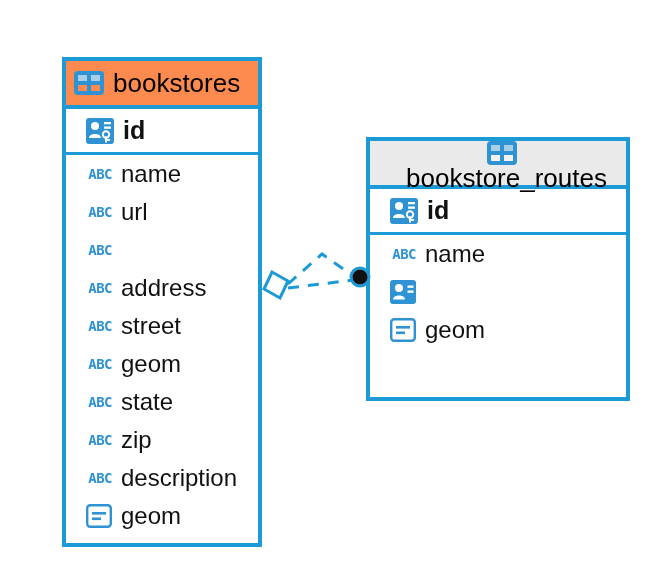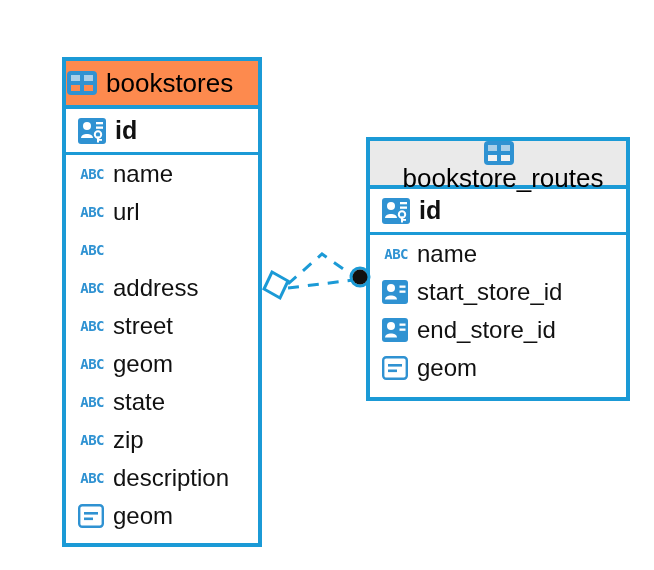--- a/index.html
+++ b/index.html
@@ -21,39 +21,39 @@
     position: absolute;
     box-sizing: border-box;
     background: #ffffff;
     border: 4px solid #1b9ad6;
   }
   .entity-header {
     display: flex;
     align-items: center;
     box-sizing: border-box;
     height: 48px;
-    padding-left: 1px;
+    padding-left: 8px;
     border-bottom: 4px solid #1b9ad6;
   }
   .entity-header.accent   { background: #fd8a4e; }
   .entity-header.neutral  { background: #eaeaea; flex-direction: column; }
   .entity-title {
     font-size: 26px;
     color: #000000;
     margin-left: 9px;
     white-space: nowrap;
     line-height: 1;
   }
 
   .field-row {
     display: flex;
     align-items: center;
     box-sizing: border-box;
     height: 38px;
-    padding-left: 12px;
+    padding-left: 20px;
   }
   .field-row.pk {
     height: 46px;
     border-bottom: 3px solid #1b9ad6;
   }
   .field-label {
     font-size: 24px;
     color: #111111;
     margin-left: 9px;
     white-space: nowrap;
@@ -246,35 +246,22 @@
     <div class="field-row">
       <span class="icon">
         <svg width="26" height="24" viewBox="0 0 26 24">
           <rect x="0" y="0" width="26" height="24" rx="3" fill="#2f92d2"></rect>
           <circle cx="9" cy="8" r="4" fill="#ffffff"></circle>
           <path d="M3 19.5 C3 14, 15 14, 15 19.5 Z" fill="#ffffff"></path>
           <rect x="17.5" y="5.5" width="6" height="2.3" fill="#ffffff"></rect>
           <rect x="17.5" y="10.5" width="6" height="2.3" fill="#ffffff"></rect>
         </svg>
       </span>
-      <span class="field-label">start_store_id</span>
-    </div>
-
-    <div class="field-row">
-      <span class="icon">
-        <svg width="26" height="24" viewBox="0 0 26 24">
-          <rect x="0" y="0" width="26" height="24" rx="3" fill="#2f92d2"></rect>
-          <circle cx="9" cy="8" r="4" fill="#ffffff"></circle>
-          <path d="M3 19.5 C3 14, 15 14, 15 19.5 Z" fill="#ffffff"></path>
-          <rect x="17.5" y="5.5" width="6" height="2.3" fill="#ffffff"></rect>
-          <rect x="17.5" y="10.5" width="6" height="2.3" fill="#ffffff"></rect>
-        </svg>
-      </span>
-      <span class="field-label">end_store_id</span>
-    </div>
+    </div>
+
 
     <div class="field-row">
       <span class="icon">
         <svg width="26" height="24" viewBox="0 0 26 24">
           <rect x="1.2" y="1.2" width="23.6" height="21.6" rx="3" fill="#ffffff" stroke="#2f92d2" stroke-width="2.4"></rect>
           <rect x="6" y="8" width="14" height="2.6" fill="#2f92d2"></rect>
           <rect x="6" y="13.5" width="9" height="2.6" fill="#2f92d2"></rect>
         </svg>
       </span>
       <span class="field-label">geom</span>

